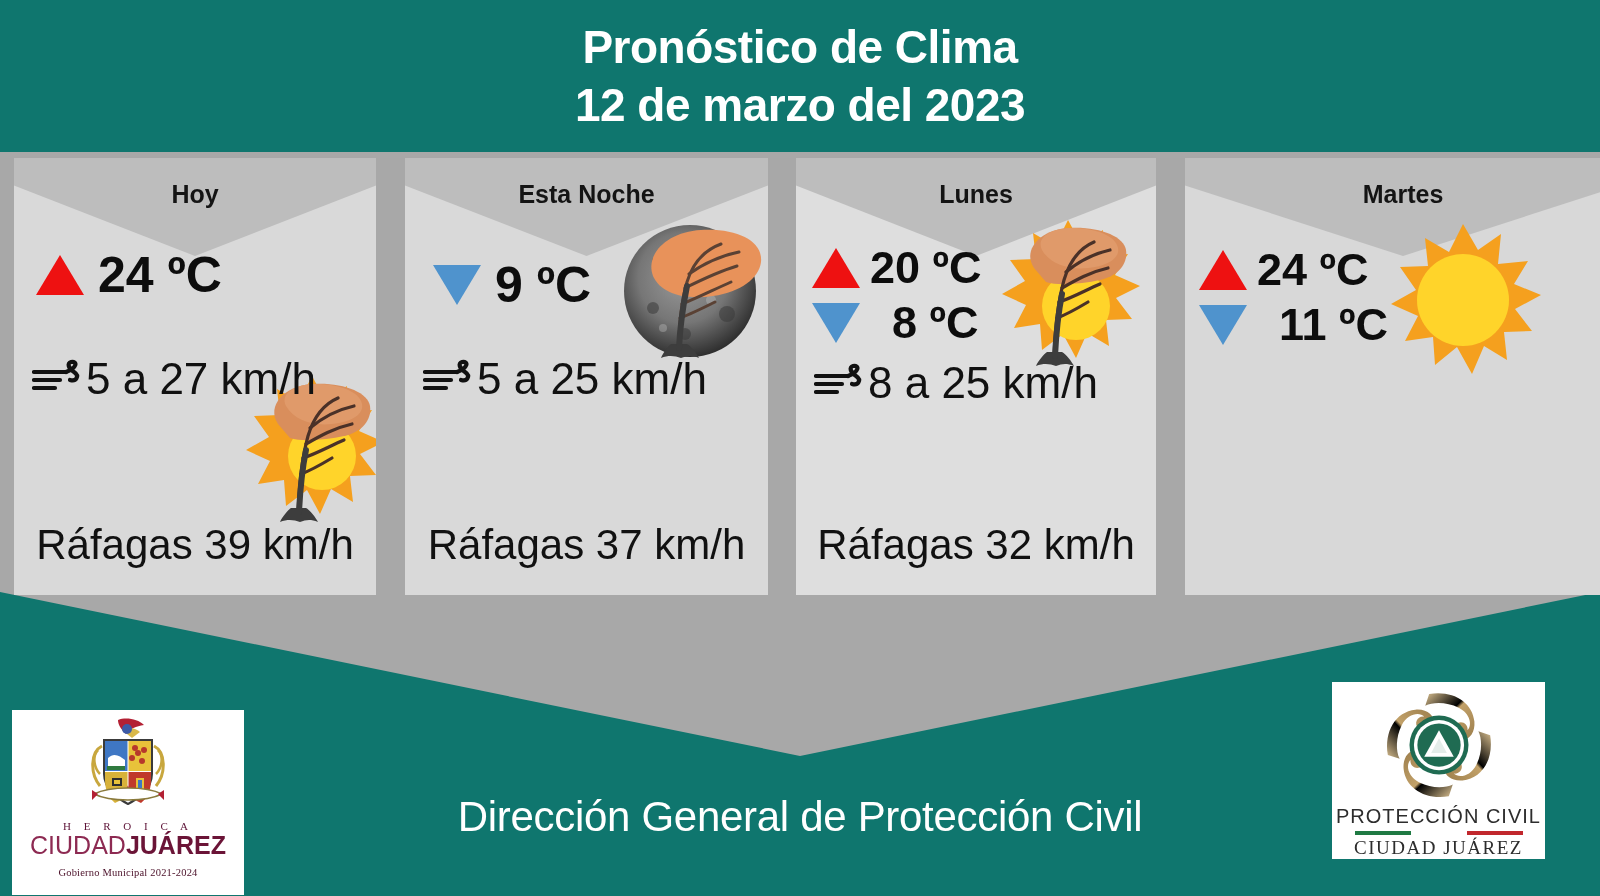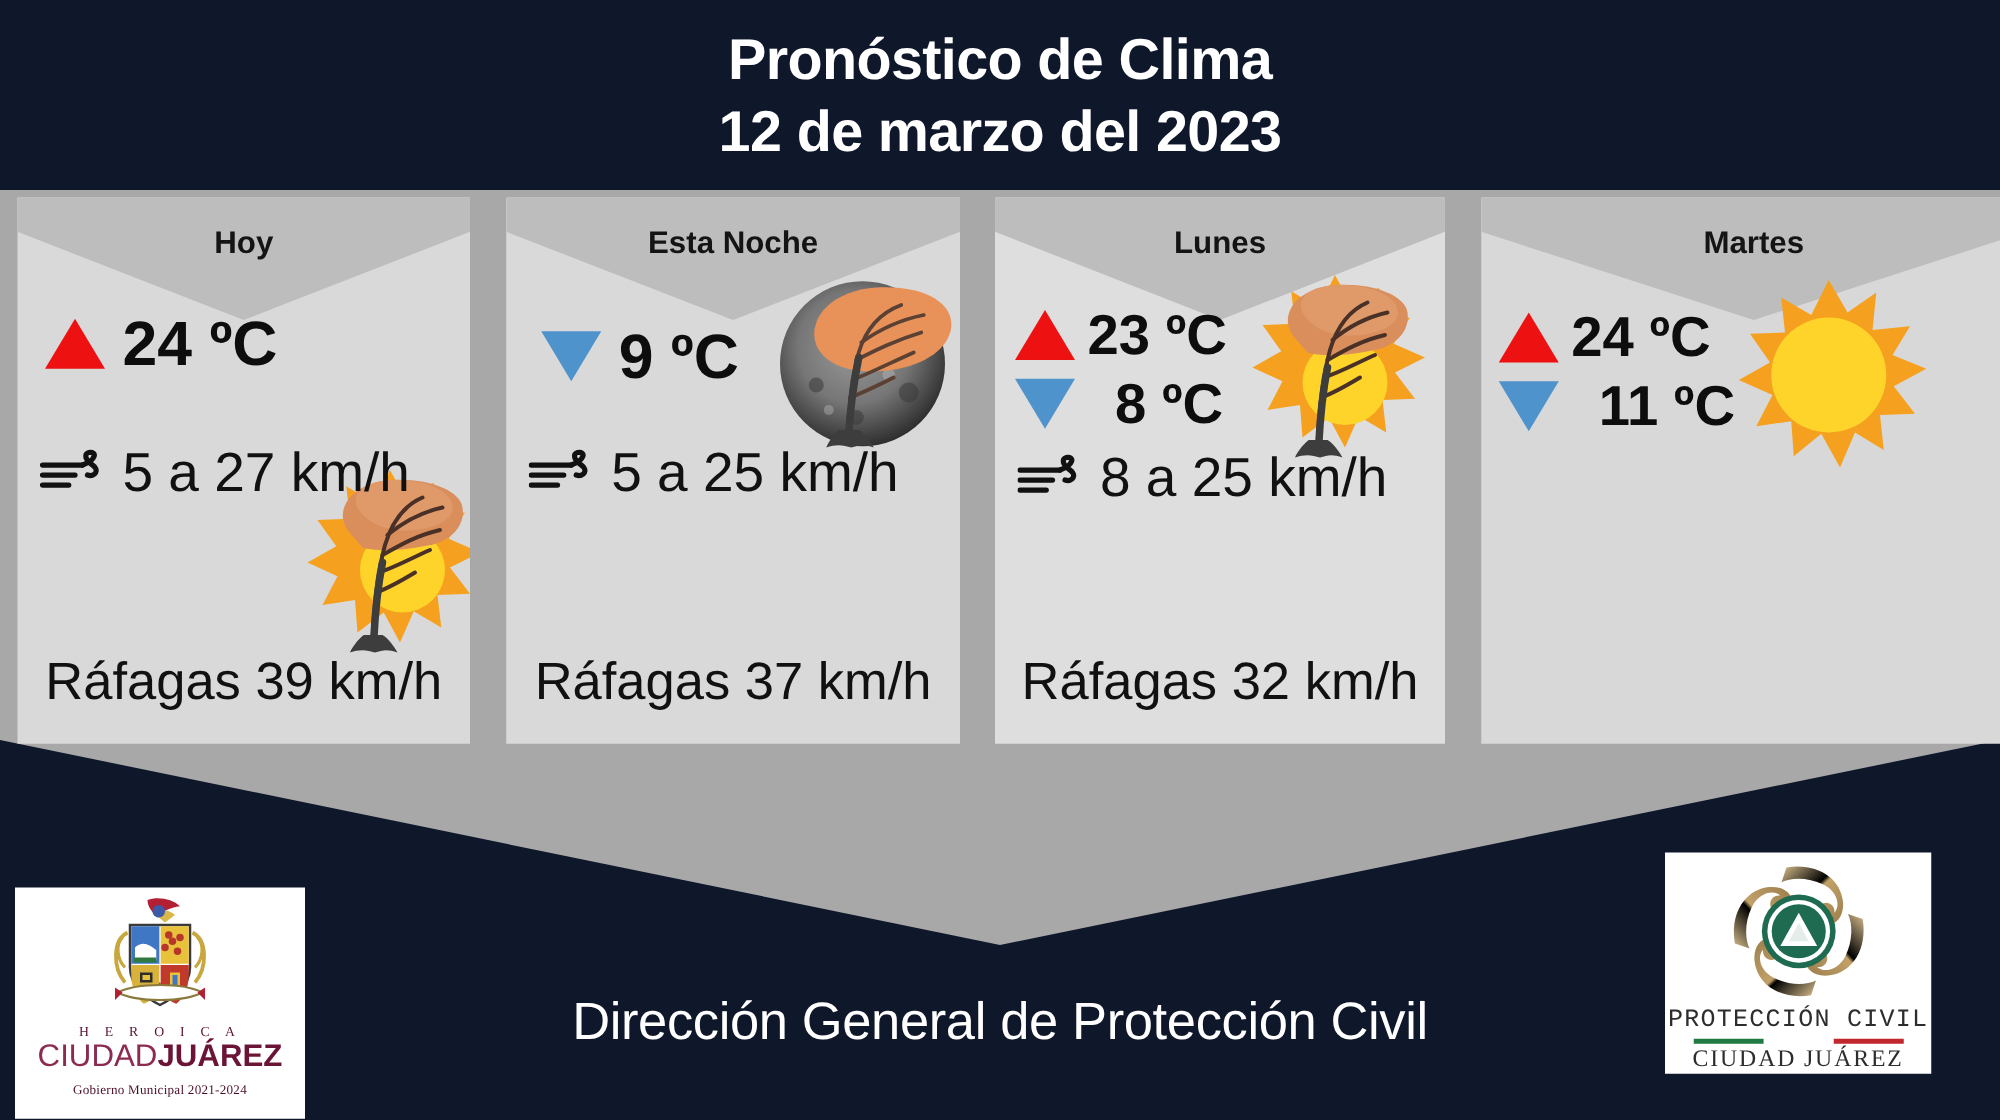--- a/index.html
+++ b/index.html
@@ -5,21 +5,21 @@
 <style>
   * { box-sizing: border-box; margin: 0; padding: 0; }
   html, body {
     width: 1600px; height: 896px;
     overflow: hidden;
     font-family: "Liberation Sans", sans-serif;
   }
   #stage {
     position: relative;
     width: 1600px; height: 896px;
-    background: #0f172a;
+    background: #0f766e;
   }
 
   
   #header {
     position: absolute; left: 0; top: 0;
     width: 1600px; height: 152px;
     display: flex; flex-direction: column;
     align-items: center; justify-content: center;
     z-index: 6;
   }
@@ -117,21 +117,20 @@
   .dual .temp-val { font-size: 45px; }
   .dual .temp-row.lo .temp-val { padding-left: 22px; }
 
   
   .wind-line {
     position: absolute;
     left: 18px;
     z-index: 4;
     display: flex;
     align-items: center;
-    gap: 12px;
     white-space: nowrap;
   }
   .wind-line .wtext {
     font-size: 44px;
     color: #111111;
     letter-spacing: 0px;
   }
   .wind-ico { width: 54px; height: 40px; flex: 0 0 auto; }
 
   
@@ -172,21 +171,21 @@
   .cj-line { font-size: 25px; line-height: 27px; font-family: "Liberation Sans", sans-serif; }
   .cj-line .thin { color: #8d2a52; font-weight: 300; }
   .cj-line .bold { color: #6b1437; font-weight: bold; }
   .gob {
     font-size: 10.5px; color: #4b1029;
     font-family: "Liberation Serif", serif;
     margin-top: 8px; letter-spacing: .2px;
   }
   .pc-name {
     font-size: 20px; letter-spacing: 1px;
-    color: #2d2d2d; font-family: Liberation Mono, monospace;
+    color: #2d2d2d; font-family: Liberation Sans, sans-serif;
     margin-top: 1px;
   }
   .pc-bars { width: 168px; height: 4px; display: flex; margin: 3px 0 2px 0; }
   .pc-bars i { flex: 1; height: 100%; display: block; }
   .pc-city {
     font-size: 19px; letter-spacing: 1.5px;
     color: #2d2d2d; font-family: "Liberation Serif", serif;
   }
 
   
@@ -325,21 +324,21 @@
       <div class="gust">Ráfagas 37 km/h</div>
     </div>
 
     <div class="card c2 dual">
       <div class="card-notch"></div>
       <div class="card-day">Lunes</div>
 
       <div class="temp-block" style="left:16px; top:82px;">
         <div class="temp-row hi">
           <span class="tri up"></span>
-          <span class="temp-val">23 ºC</span>
+          <span class="temp-val">20 ºC</span>
         </div>
         <div class="temp-row lo">
           <span class="tri down"></span>
           <span class="temp-val">8 ºC</span>
         </div>
       </div>
 
       <div class="wind-line" style="top:200px;">
         <svg class="wind-ico" viewBox="0 0 54 40">
           <g stroke="#111" stroke-width="4.2" fill="none" stroke-linecap="round">

